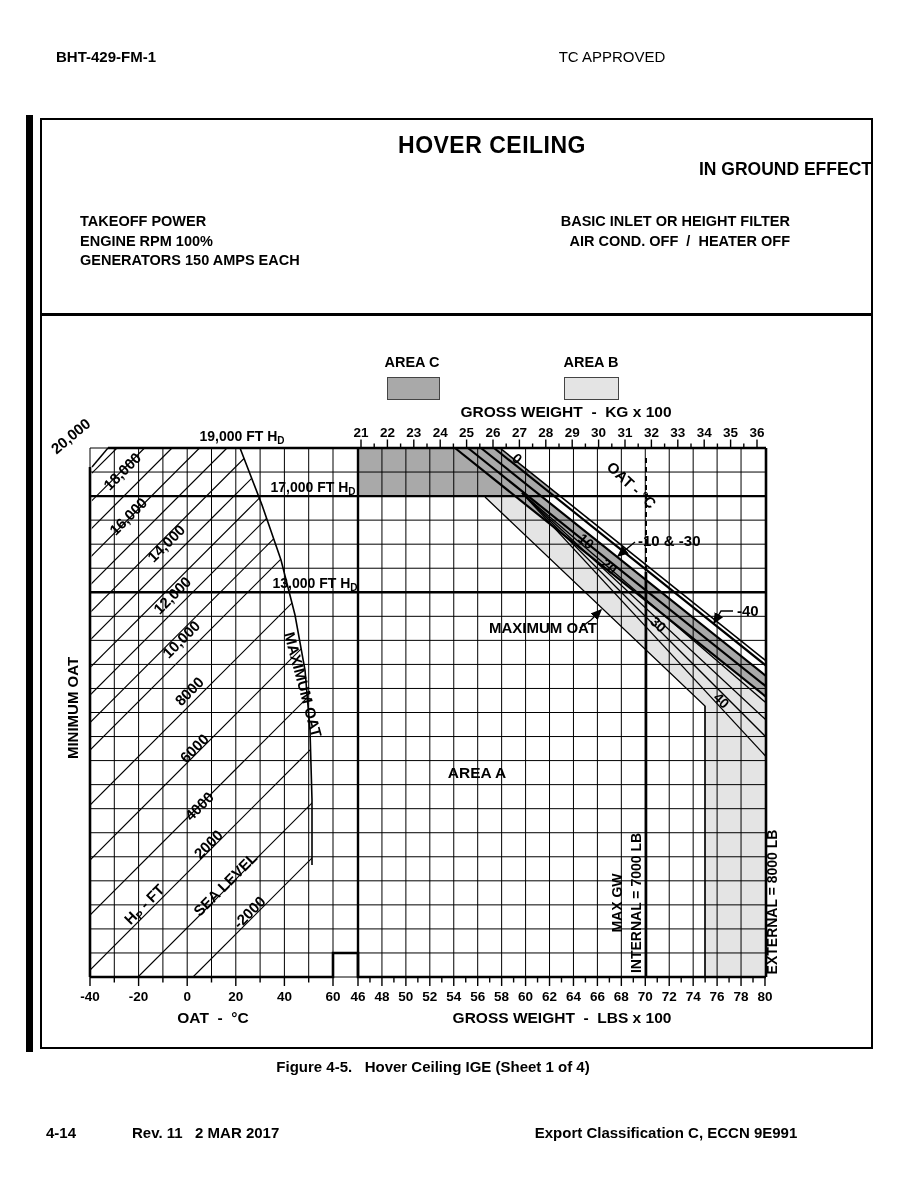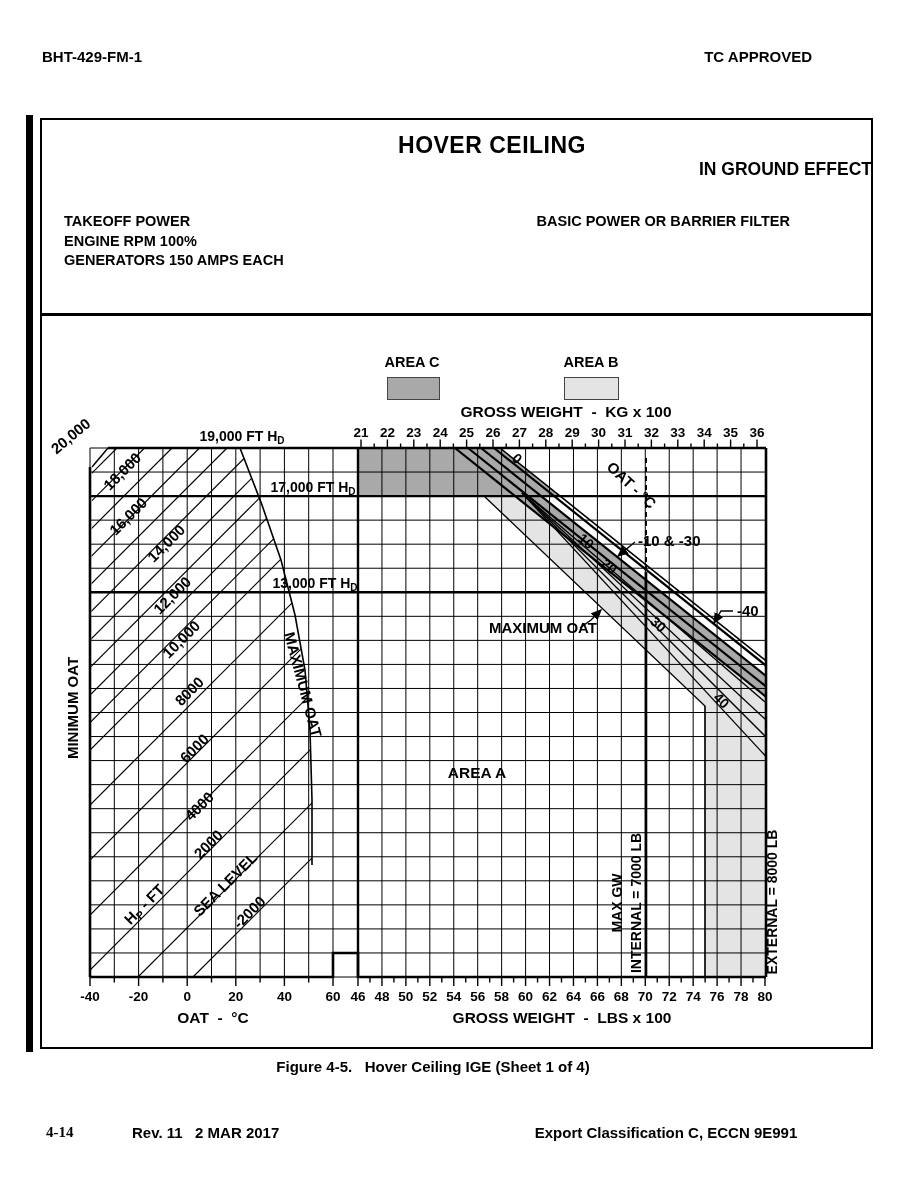--- a/index.html
+++ b/index.html
@@ -6,47 +6,48 @@
   body{width:912px;height:1191px;position:relative;font-family:"Liberation Sans",sans-serif;color:#000;}
   .abs{position:absolute;}
   .b{font-weight:bold;}
   .pre{white-space:pre;}
   #rev-bar{left:26px;top:115px;width:7px;height:937px;background:#000;}
   #fig-box{left:40px;top:118px;width:829px;height:927px;border:2.5px solid #000;}
   #sep-line{left:40px;top:313px;width:832px;height:2.5px;background:#000;}
   #title1{left:40px;top:132px;width:832px;text-align:center;font-size:23px;font-weight:bold;letter-spacing:.5px;margin-left:36px;}
   #title2{left:40px;top:159px;width:832px;text-align:right;font-size:17.5px;font-weight:bold;}
   .cond{font-size:14.5px;font-weight:bold;line-height:19.5px;}
-  #cond-left{left:64px;top:212px;text-align:left;}
+  #cond-left{left:80px;top:212px;text-align:left;}
   #cond-right{left:440px;top:212px;width:350px;text-align:right;}
   .legend-label{top:354px;font-size:14.5px;font-weight:bold;text-align:center;}
   .legend-swatch{top:377px;height:21px;border:1px solid #444;}
   #chart-svg{left:0;top:0;}
   #caption{left:0;top:1058px;width:866px;text-align:center;font-size:15px;font-weight:bold;}
   .footer{top:1124px;font-size:15px;font-weight:bold;}
   #footer-right{left:466px;width:400px;text-align:center;}
-  #header-left{left:42px;top:48px;font-size:15px;font-weight:bold;}
-  #header-right{left:412px;top:48px;width:400px;text-align:right;font-size:15px;font-weight:bold;}
+  #header-left{left:56px;top:48px;font-size:15px;font-weight:bold;}
+  #header-right{left:412px;top:48px;width:400px;text-align:center;font-size:15px;font-weight:normal;}
 </style>
 </head>
 <body>
 
 <div class="abs b" id="header-left">BHT-429-FM-1</div>
 <div class="abs b" id="header-right">TC APPROVED</div>
 <div class="abs" id="rev-bar"></div>
 <div class="abs" id="fig-box"></div>
 <div class="abs" id="title1">HOVER CEILING</div>
 <div class="abs" id="title2">IN GROUND EFFECT</div>
 <div class="abs cond" id="cond-left">
   <div>TAKEOFF POWER</div>
   <div>ENGINE RPM 100%</div>
   <div>GENERATORS 150 AMPS EACH</div>
 </div>
 <div class="abs cond" id="cond-right">
-  <div>BASIC POWER OR BARRIER FILTER</div>
+  <div>BASIC INLET OR HEIGHT FILTER</div>
+  <div class="pre">AIR COND. OFF&nbsp;&nbsp;/&nbsp;&nbsp;HEATER OFF</div>
 </div>
 <div class="abs" id="sep-line"></div>
 
 <div class="abs legend-label" id="legend-c-label" style="left: 377px; width: 70px;">AREA C</div>
 <div class="abs legend-swatch" id="legend-c-swatch" style="left: 387px; width: 51px; background: rgb(169, 169, 169);"></div>
 <div class="abs legend-label" id="legend-b-label" style="left: 556px; width: 70px;">AREA B</div>
 <div class="abs legend-swatch" id="legend-b-swatch" style="left: 564px; width: 53px; background: rgb(228, 228, 228);"></div>
 
 <svg class="abs" id="chart-svg" width="912" height="1191" viewBox="0 0 912 1191">
     <defs>
@@ -313,15 +314,15 @@
       <text x="622" y="903" font-size="14" font-weight="bold" text-anchor="middle" fill="#000" font-family="&quot;Liberation Sans&quot;,sans-serif" transform="rotate(-90 622 903)">MAX GW</text>
       <text x="641" y="903" font-size="14" font-weight="bold" text-anchor="middle" fill="#000" font-family="&quot;Liberation Sans&quot;,sans-serif" transform="rotate(-90 641 903)">INTERNAL = 7000 LB</text>
       <text x="777" y="902" font-size="14" font-weight="bold" text-anchor="middle" fill="#000" font-family="&quot;Liberation Sans&quot;,sans-serif" transform="rotate(-90 777 902)">EXTERNAL = 8000 LB</text>
     </g>
     <polyline points="635,542 618,556" fill="none" stroke="#000" stroke-width="1.4" marker-end="url(#arr)"></polyline>
     <polyline points="733,611 721,611 714,623" fill="none" stroke="#000" stroke-width="1.4" marker-end="url(#arr)"></polyline>
     <polyline points="580,628 591,620 601,610" fill="none" stroke="#000" stroke-width="1.4" marker-end="url(#arr)"></polyline>
   </svg>
 
 <div class="abs pre" id="caption">Figure 4-5.&nbsp;&nbsp;&nbsp;Hover Ceiling IGE (Sheet 1 of 4)</div>
-<div class="abs footer" style="left:46px;font-family:Liberation Serif, serif;">4-14</div>
+<div class="abs footer" style="left:46px;">4-14</div>
 <div class="abs footer pre" style="left:132px;">Rev. 11&nbsp;&nbsp;&nbsp;2 MAR 2017</div>
 <div class="abs footer" id="footer-right">Export Classification C, ECCN 9E991</div>
 
 </body></html>

